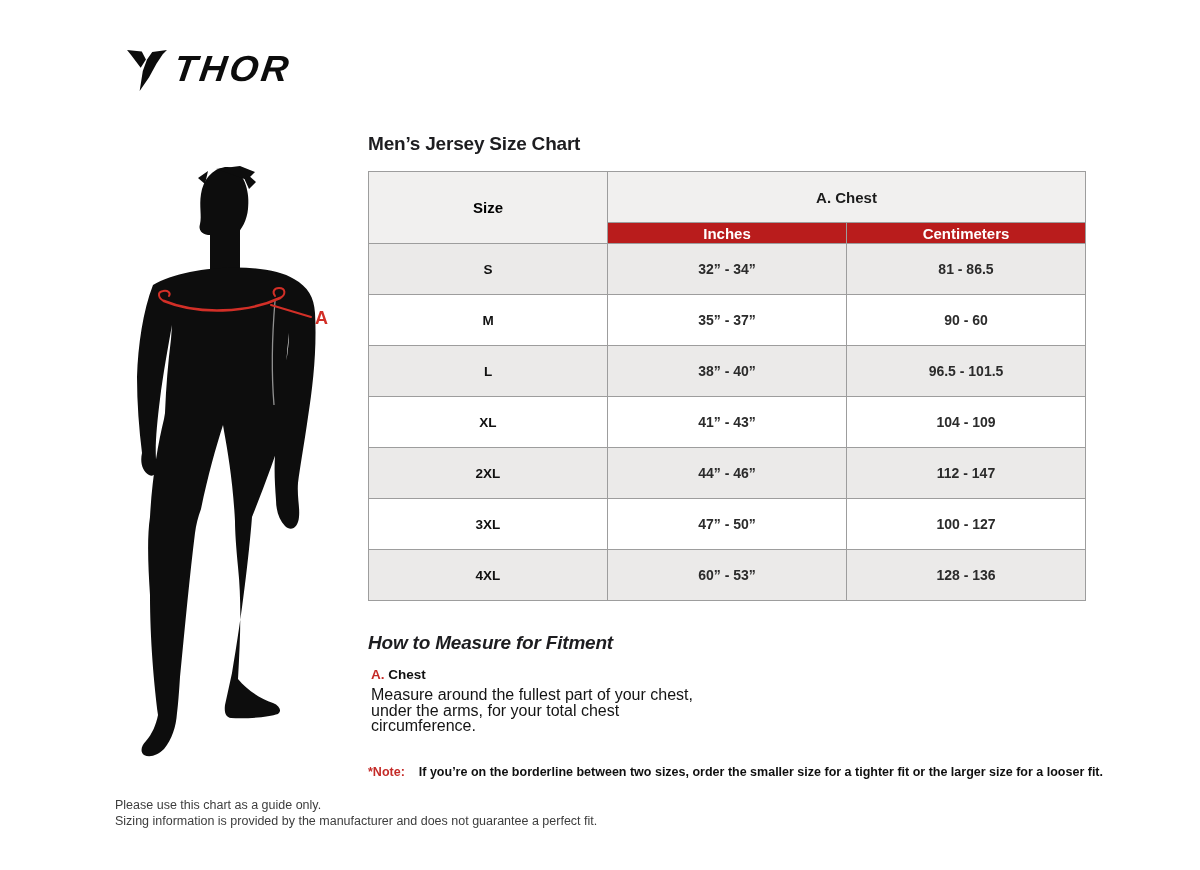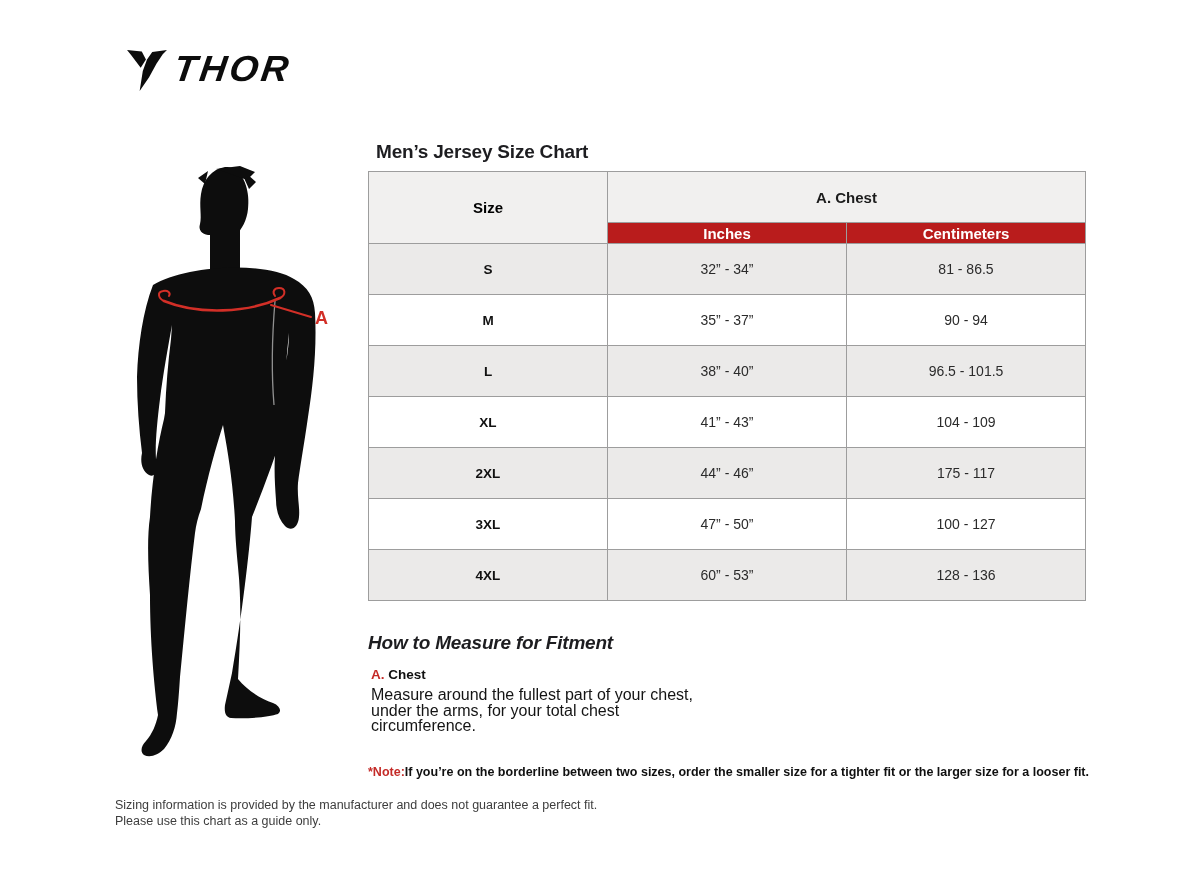--- a/index.html
+++ b/index.html
@@ -12,42 +12,42 @@
   .brand-mark{width:40px;height:42px;}
   .brand-text{
     margin-left:10px;font-size:37px;line-height:40px;font-weight:bold;font-style:italic;
     letter-spacing:3px;color:#0c0c0c;transform:skewX(-8deg) scaleY(0.98);transform-origin:left top;
   }
   
   .figure{position:absolute;left:128px;top:164px;width:230px;height:622px;}
   .figure svg{display:block;}
   .fig-label{font-family:"Liberation Sans",sans-serif;font-size:18px;font-weight:bold;}
   
-  .chart-title{position:absolute;left:368px;top:133px;margin:8px;font-size:19px;font-weight:bold;letter-spacing:-0.2px;color:#1d1d20;}
+  .chart-title{position:absolute;left:368px;top:133px;margin:0;font-size:19px;font-weight:bold;letter-spacing:-0.2px;color:#1d1d20;}
   .measure-heading{position:absolute;left:368px;top:632px;margin:0;font-size:19px;font-weight:bold;letter-spacing:-0.2px;color:#1d1d20;font-style:italic;}
   
   .size-table{
     position:absolute;left:368px;top:171px;width:717px;border-collapse:collapse;table-layout:fixed;
   }
   .size-table th,.size-table td{border:1px solid #9d9d9d;text-align:center;vertical-align:middle;padding:0;}
   .size-table col{width:239px;}
   th.size-h{background:#f1f0ef;font-size:15px;color:#000000;}
   th.chest-h{background:#f1f0ef;font-size:15px;height:50px;color:#1c1c1c;}
   th.unit{background:#b91c1c;color:#ffffff;font-size:15px;height:20px;font-weight:bold;}
-  .size-table tbody td{height:50px;font-size:14px;color:#2b2b2b;background:#ffffff;}
+  .size-table tbody td{height:50px;font-size:14px;color:#2b2b2b;background:#ffffff;font-weight:bold;}
   .size-table tbody td.size{font-weight:bold;font-size:13.5px;color:#111;}
   .size-table tbody tr.alt td{background:#ebeae9;}
   
   .measure-item{position:absolute;left:371px;top:667px;}
   .mi-title{font-size:13.5px;font-weight:bold;color:#101010;}
   .mi-desc{margin:5px 0 0;font-size:16px;line-height:15.5px;max-width:352px;color:#141414;}
   .red{color:#c42b28;}
   
   .note{position:absolute;left:368px;top:765px;margin:0;font-size:12.5px;font-weight:bold;color:#101010;}
-  .note .red{text-align:right;}
+  .note .red{margin-right:14px;text-align:right;}
   
   .footer{position:absolute;left:115px;top:797px;font-size:12.5px;line-height:16px;color:#3d3d3d;}
 </style>
 </head>
 <body>
 
 <div class="page">
 
   <div class="brand">
     <svg class="brand-mark" viewBox="0 0 76 80" aria-hidden="true">
@@ -147,36 +147,36 @@
     </thead>
     <tbody>
         <tr class="alt">
           <td class="size">S</td>
           <td>32” - 34”</td>
           <td>81 - 86.5</td>
         </tr>
         <tr>
           <td class="size">M</td>
           <td>35” - 37”</td>
-          <td>90 - 94</td>
+          <td>90 - 60</td>
         </tr>
         <tr class="alt">
           <td class="size">L</td>
           <td>38” - 40”</td>
           <td>96.5 - 101.5</td>
         </tr>
         <tr>
           <td class="size">XL</td>
           <td>41” - 43”</td>
           <td>104 - 109</td>
         </tr>
         <tr class="alt">
           <td class="size">2XL</td>
           <td>44” - 46”</td>
-          <td>175 - 117</td>
+          <td>112 - 147</td>
         </tr>
         <tr>
           <td class="size">3XL</td>
           <td>47” - 50”</td>
           <td>100 - 127</td>
         </tr>
         <tr class="alt">
           <td class="size">4XL</td>
           <td>60” - 53”</td>
           <td>128 - 136</td>
@@ -186,17 +186,17 @@
 
   <h2 class="measure-heading">How to Measure for Fitment</h2>
   <div class="measure-item">
     <div class="mi-title"><span class="red">A.</span> <span>Chest</span></div>
     <p class="mi-desc">Measure around the fullest part of your chest, under the arms, for your total chest circumference.</p>
   </div>
 
   <p class="note"><span class="red">*Note:</span><span>If you’re on the borderline between two sizes, order the smaller size for a tighter fit or the larger size for a looser fit.</span></p>
 
   <div class="footer">
+    <div>Please use this chart as a guide only.</div>
     <div>Sizing information is provided by the manufacturer and does not guarantee a perfect fit.</div>
-    <div>Please use this chart as a guide only.</div>
   </div>
 
 </div>
 
 </body></html>

